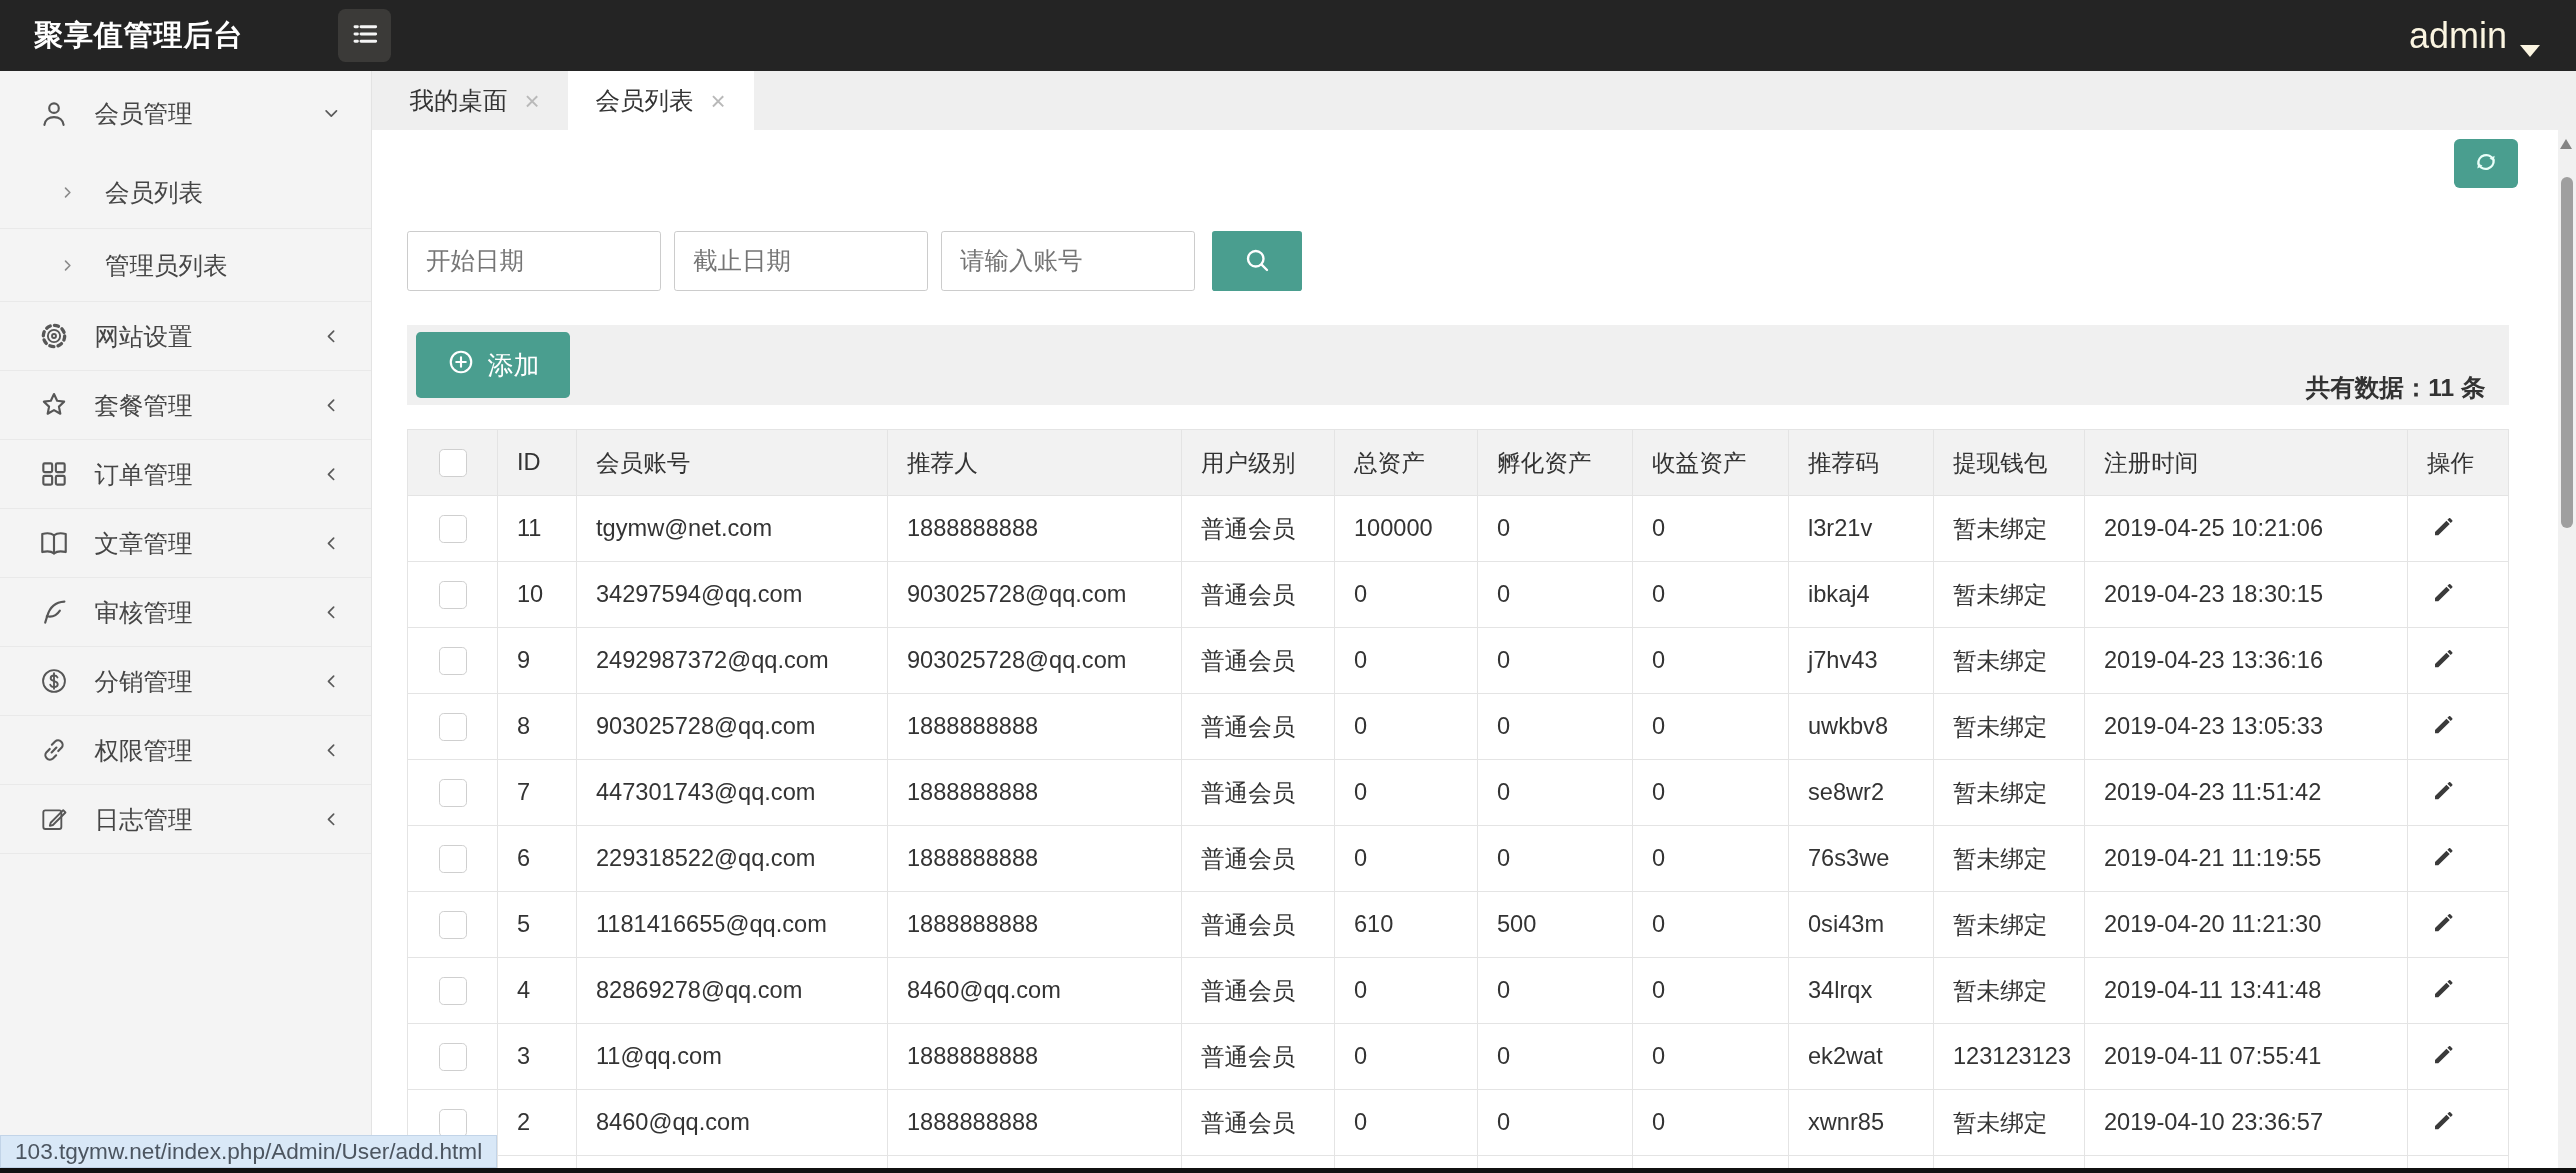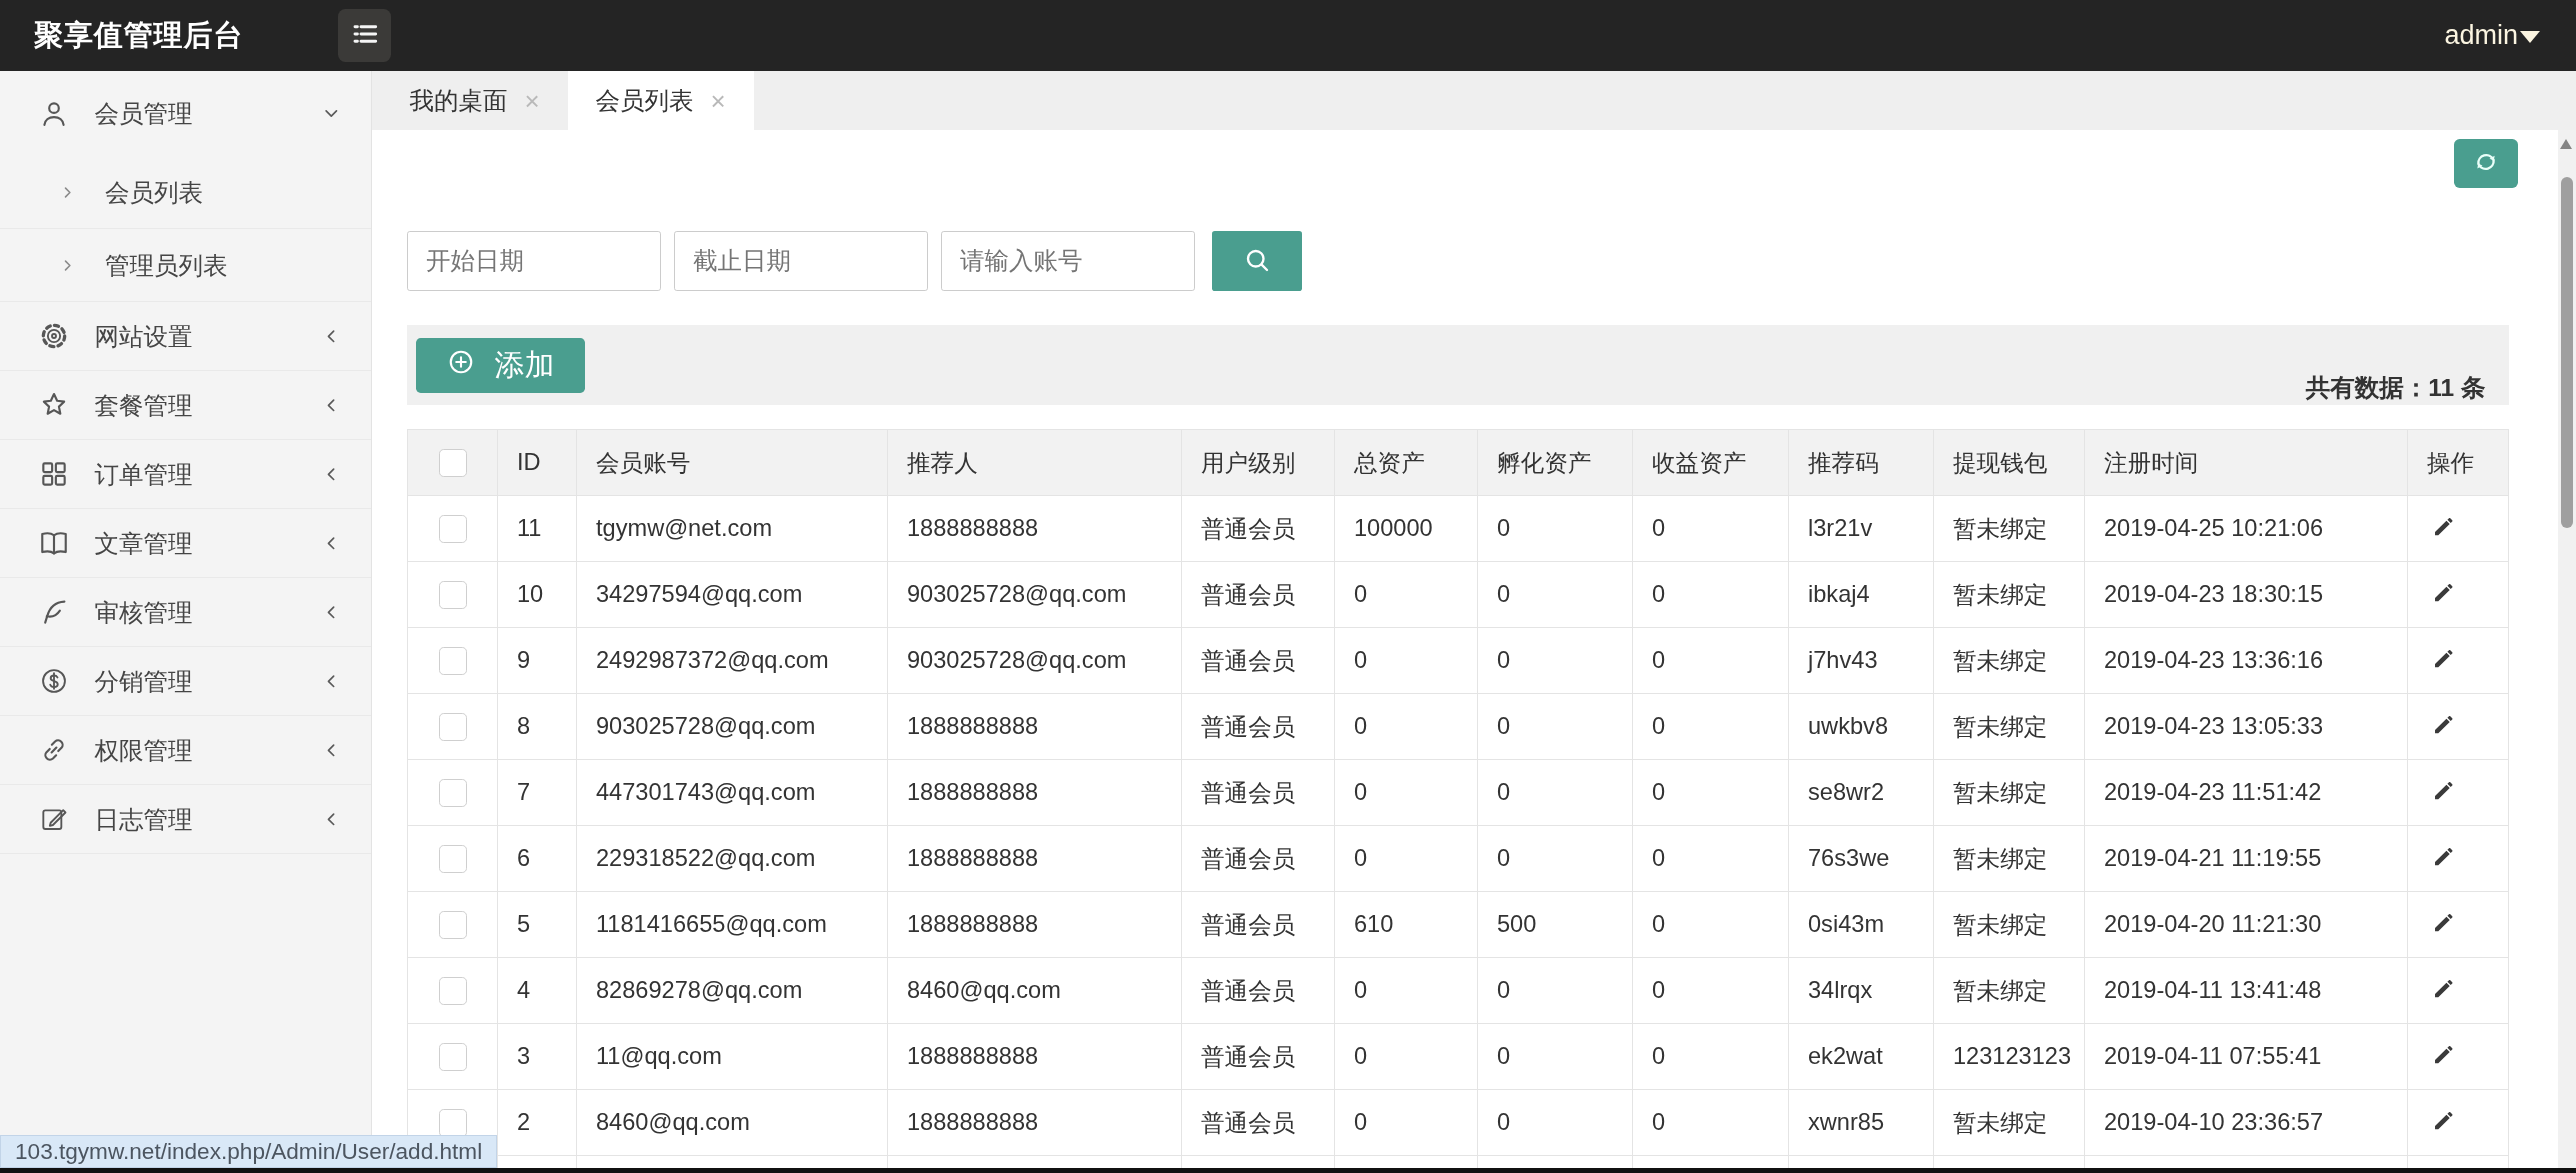--- a/index.html
+++ b/index.html
@@ -5,21 +5,21 @@
   * { margin:0; padding:0; box-sizing:border-box; }
   html,body { width:2576px; height:1174px; }
   body { font-family:"Liberation Sans","DejaVu Sans",sans-serif; background:#fff; }
   .app { position:relative; width:2576px; height:1174px; overflow:hidden; background:#404040; }
 
   
   .topbar { position:absolute; top:0; left:0; right:0; height:71px; background:#242424; display:flex; align-items:center; z-index:5; }
   .brand { width:338px; padding-left:34px; color:#ffffff; font-size:29px; font-weight:bold; letter-spacing:0.9px; white-space:nowrap; }
   .menu-toggle { width:53px; height:53px; background:#3b3a38; border:none; border-radius:7.5px; display:flex; align-items:center; justify-content:center; cursor:pointer; color:#f5f5f5; }
   .menu-toggle svg { width:32px; height:32px; }
-  .user-menu { margin-left:auto; margin-right:36px; display:flex; align-items:center; gap:2px; color:#fbf5e1; font-size:27px; cursor:pointer; }
+  .user-menu { margin-left:auto; margin-right:36px; display:flex; align-items:flex-end; gap:13px; color:#fbf5e1; font-size:36px; cursor:pointer; }
   .caret-down { width:0; height:0; border-left:10.4px solid transparent; border-right:10.4px solid transparent; border-top:12.2px solid #fbf5e1; margin-top:3.8px; }
 
   
   .sidebar { position:absolute; top:71px; left:0; bottom:0; width:372px; background:#f4f4f4; border-right:0.9px solid #e3e3e3; overflow:hidden; }
   .side-item { display:flex; align-items:center; padding:0 28px 0 38px; color:#454545; font-size:24.5px; cursor:pointer; border-bottom:0.9px solid #e9e9e9; background:#f4f4f4; }
   .side-item .icn { display:flex; color:#565656; }
   .side-item .icn svg { width:32px; height:32px; }
   .side-item .label { margin-left:24.5px; white-space:nowrap; }
   .side-item .chev { margin-left:auto; color:#5a5a5a; display:flex; }
   .side-item .chev svg { width:22.6px; height:22.6px; }
@@ -41,21 +41,21 @@
   .refresh-btn { position:absolute; top:9.4px; right:40px; width:64px; height:49px; background:#4a9e8f; border:none; border-radius:5.7px; color:#eafff9; display:flex; align-items:center; justify-content:center; cursor:pointer; }
   .refresh-btn svg { width:30px; height:30px; }
 
   .filters { position:absolute; top:101px; left:35px; display:flex; align-items:center; gap:13px; }
   .filters input { width:254px; height:60px; border:0.9px solid #cccccc; border-radius:2.8px; font-size:24.5px; padding:0 18px; color:#333; outline:none; font-family:inherit; }
   .filters input::placeholder { color:#757575; }
   .search-btn { width:90px; height:60px; background:#4a9e8f; border:none; border-radius:2.8px; color:#fff; display:flex; align-items:center; justify-content:center; cursor:pointer; margin-left:3.8px; }
   .search-btn svg { width:30px; height:30px; }
 
   .toolbar { position:absolute; top:195px; left:35px; right:49px; height:80px; background:#f0f0f0; display:flex; align-items:center; padding:0 8.5px; }
-  .add-btn { height:55px; padding:0 30px; background:#4a9e8f; color:#fff; font-size:30px; border:none; border-radius:4.7px; display:flex; align-items:center; gap:19px; cursor:pointer; font-family:inherit; }
+  .add-btn { height:66px; padding:0 30px; background:#4a9e8f; color:#fff; font-size:26px; border:none; border-radius:4.7px; display:flex; align-items:center; gap:12px; cursor:pointer; font-family:inherit; }
   .add-btn svg { width:30px; height:30px; }
   .total { margin-left:auto; padding-right:15px; font-size:24.5px; color:#333; font-weight:bold;margin-top:45px; }
 
   
   .tablewrap { position:absolute; top:299px; left:35px; right:49px; bottom:0; overflow:hidden; }
   table.members { width:100%; border-collapse:collapse; table-layout:fixed; font-size:23.6px; color:#333; }
   .members th, .members td { border:0.9px solid #e4e4e4; height:66px; padding:0 5.7px 0 19px; text-align:left; font-weight:normal; white-space:nowrap; overflow:hidden; }
   .members thead th { background:#f2f2f2; color:#333; }
   .members .ck { text-align:center; padding:0; }
   .members input[type=checkbox] { appearance:none; -webkit-appearance:none; width:28px; height:28px; border:1.9px solid #cfcfcf; border-radius:4.7px; background:#fff; vertical-align:middle; cursor:pointer; }

